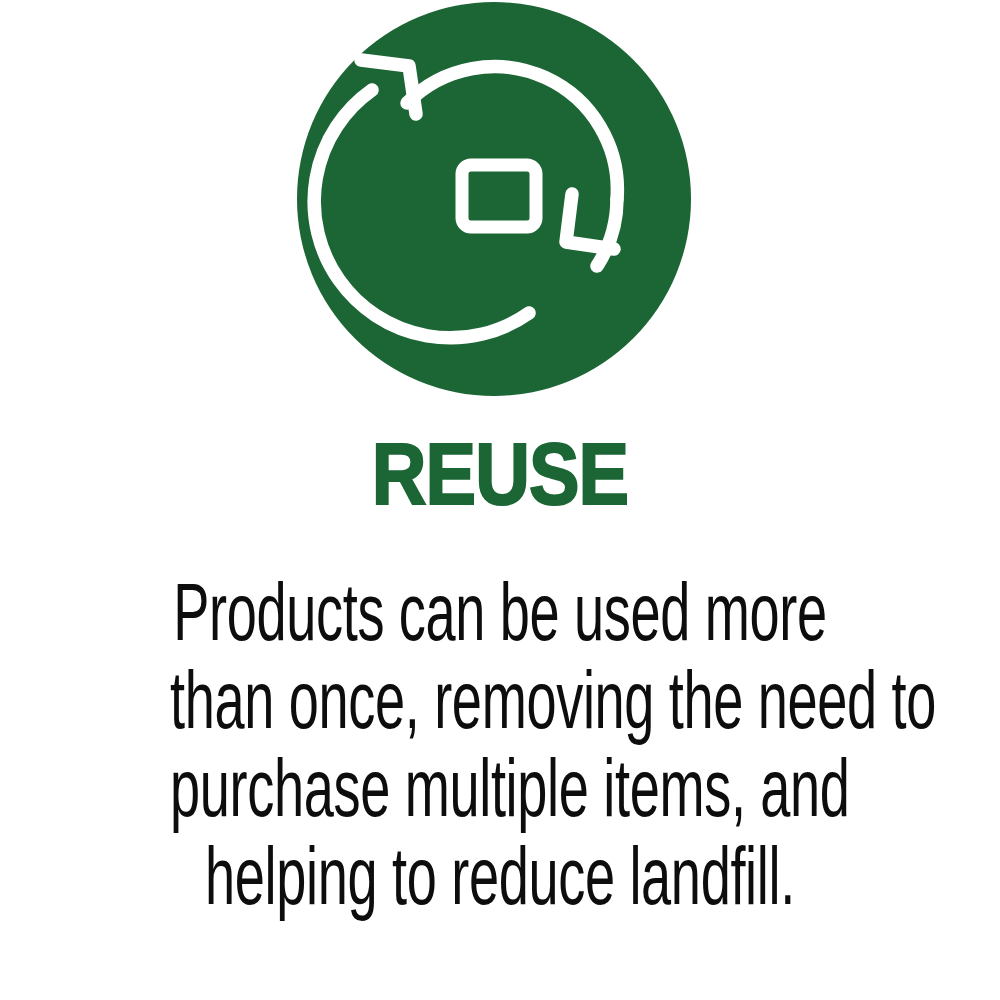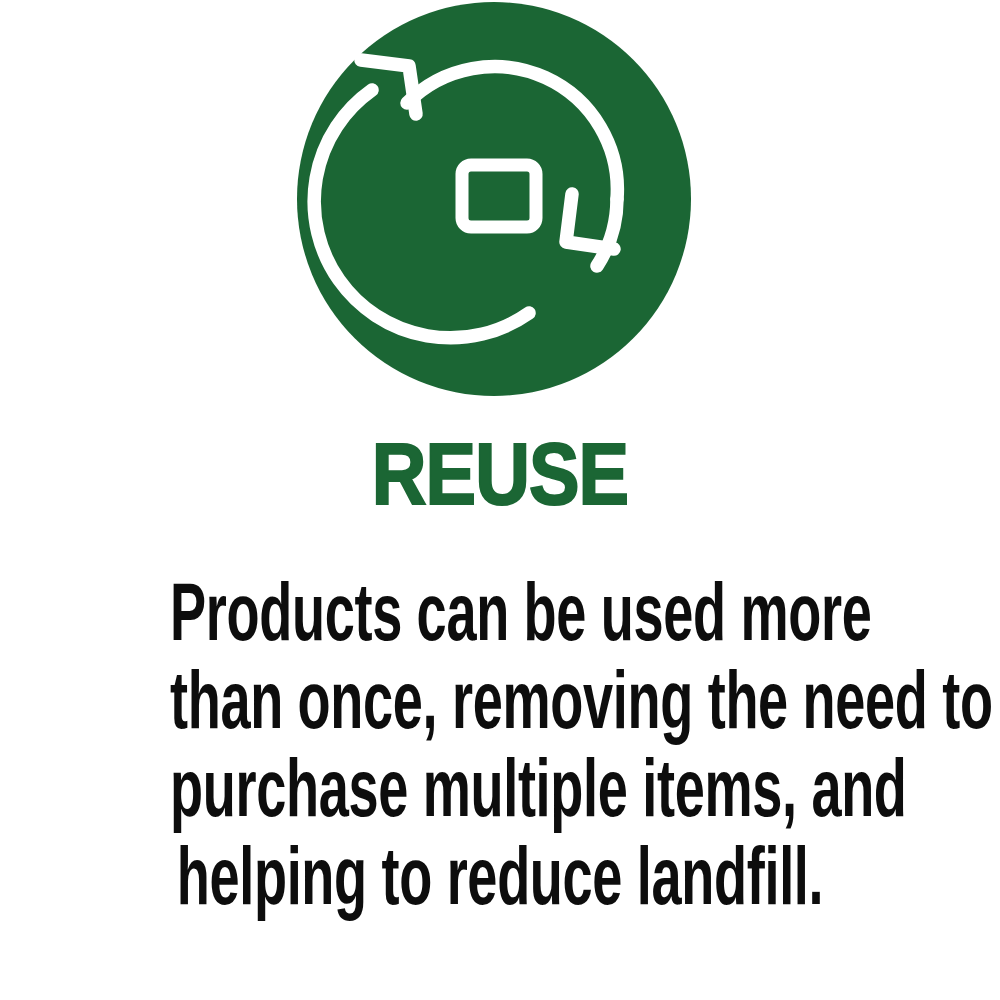--- a/index.html
+++ b/index.html
@@ -62,21 +62,21 @@
 
   
   .body-copy {
     position: absolute;
     top: 568px;
     left: 0;
     width: 1000px;
     text-align: center;
     color: #0d0d0d;
     font-family: "Liberation Sans Narrow", "Liberation Sans", sans-serif;
-    font-weight: 700;
+    font-weight: 400;
     font-size: 82px;
     line-height: 88px;
     letter-spacing: -0.5px;
   }
   .body-copy .line {
     display: block;
     white-space: nowrap;
     transform: scaleX(0.66);
     transform-origin: 50% 50%;
   }

